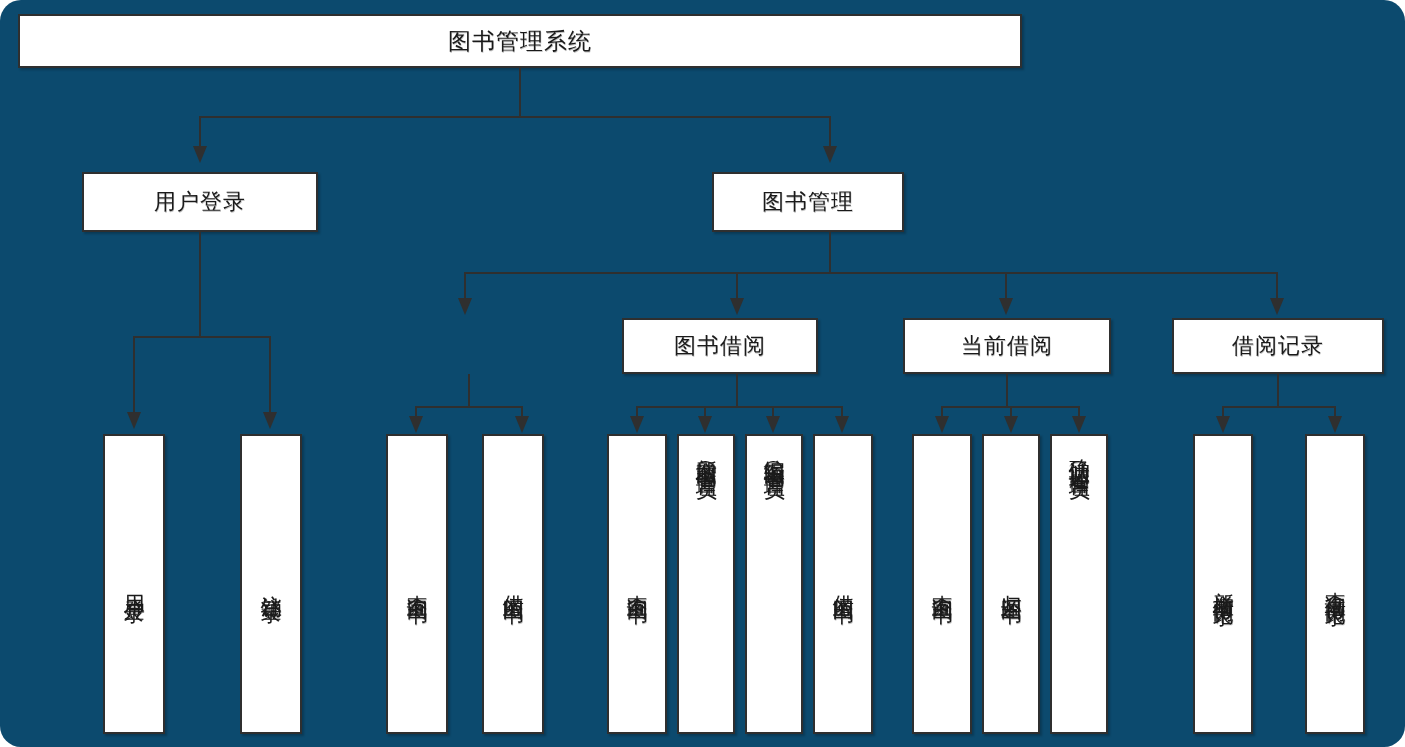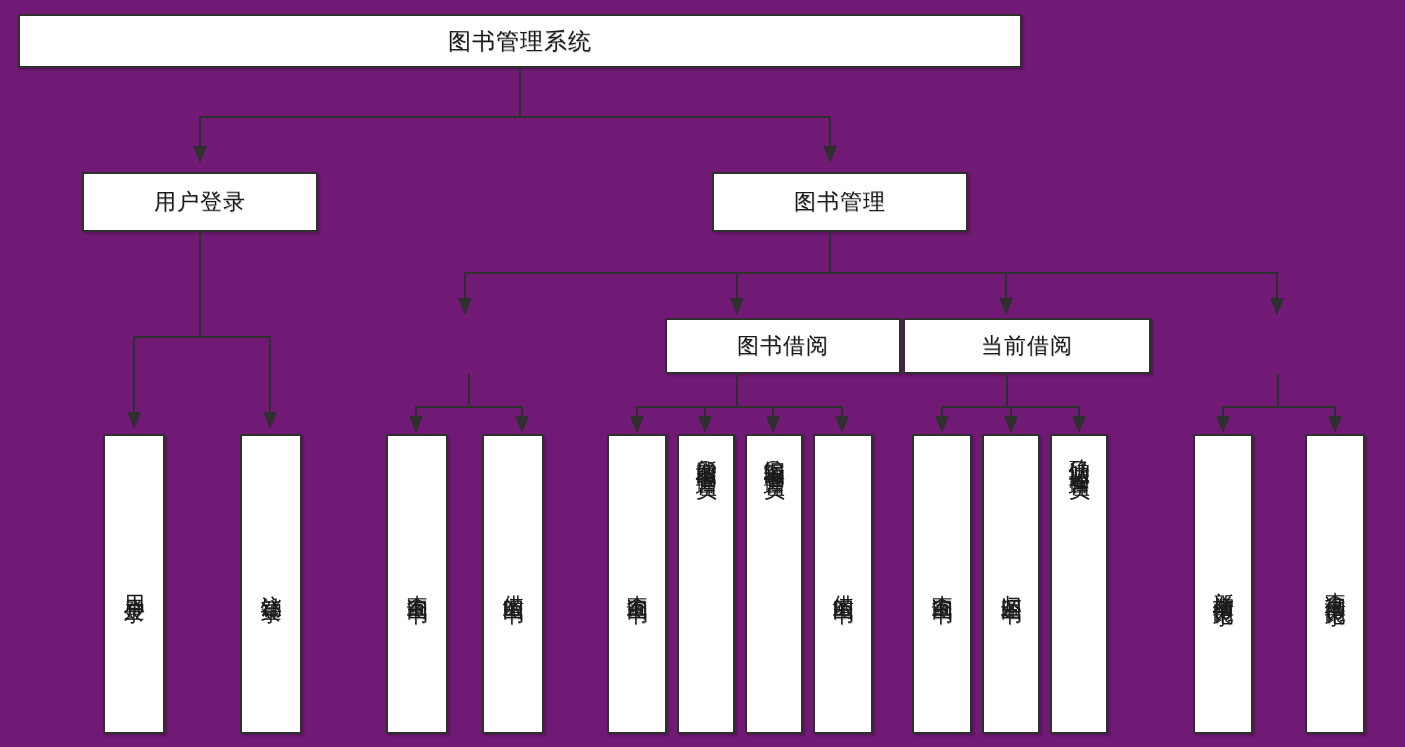--- a/index.html
+++ b/index.html
@@ -7,22 +7,23 @@
     padding: 0;
     background: #ffffff;
   }
   body {
     font-family: "Liberation Sans", "DejaVu Sans", sans-serif;
   }
   #canvas {
     position: relative;
     width: 1405px;
     height: 747px;
-    background: #701a75;
+    background: #0c4a6e;
     overflow: hidden;
+    border-radius: 21px;
   }
 
   
   .node {
     position: absolute;
     box-sizing: border-box;
     background: #ffffff;
     border: 2px solid #2f2f2f;
     box-shadow: 2px 2px 2px rgba(0,0,0,0.22);
     display: flex;
@@ -97,21 +98,21 @@
   <div class="hline" style="left:199px; top:116px; width:632px; height:2px;"></div>
 
   <div class="vline" style="left:199px; top:116px; width:2px; height:30px;"></div>
   <div class="arrow" style="left:193px; top:146px;"></div>
   <div class="vline" style="left:829px; top:116px; width:2px; height:30px;"></div>
   <div class="arrow" style="left:823px; top:146px;"></div>
 
   <div class="node" style="left:82px; top:172px; width:236px; height:60px;">
     <span class="label">用户登录</span>
   </div>
-  <div class="node" style="left:712px; top:172px; width:256px; height:60px;">
+  <div class="node" style="left:712px; top:172px; width:192px; height:60px;">
     <span class="label">图书管理</span>
   </div>
 
   <div class="vline" style="left:199px; top:232px; width:2px; height:104px;"></div>
   <div class="hline" style="left:133px; top:336px; width:136px; height:2px;"></div>
   <div class="vline" style="left:133px; top:336px; width:2px; height:76px;"></div>
   <div class="arrow" style="left:127px; top:412px;"></div>
   <div class="vline" style="left:269px; top:336px; width:2px; height:76px;"></div>
   <div class="arrow" style="left:263px; top:412px;"></div>
 
@@ -119,25 +120,28 @@
   <div class="hline" style="left:464px; top:272px; width:814px; height:2px;"></div>
   <div class="vline" style="left:464px; top:272px; width:2px; height:26px;"></div>
   <div class="arrow" style="left:458px; top:298px;"></div>
   <div class="vline" style="left:736px; top:272px; width:2px; height:26px;"></div>
   <div class="arrow" style="left:730px; top:298px;"></div>
   <div class="vline" style="left:1005px; top:272px; width:2px; height:26px;"></div>
   <div class="arrow" style="left:999px; top:298px;"></div>
   <div class="vline" style="left:1276px; top:272px; width:2px; height:26px;"></div>
   <div class="arrow" style="left:1270px; top:298px;"></div>
 
-  <div class="node" style="left:665px; top:318px; width:236px; height:56px;">
+  <div class="node" style="left:622px; top:318px; width:196px; height:56px;">
     <span class="label">图书借阅</span>
   </div>
-  <div class="node" style="left:903px; top:318px; width:248px; height:56px;text-align:center;">
+  <div class="node" style="left:903px; top:318px; width:208px; height:56px;text-align:center;">
     <span class="label">当前借阅</span>
+  </div>
+  <div class="node" style="left:1172px; top:318px; width:212px; height:56px;">
+    <span class="label">借阅记录</span>
   </div>
 
   <div class="vline" style="left:468px; top:374px; width:2px; height:32px;"></div>
   <div class="hline" style="left:415px; top:406px; width:108px; height:2px;"></div>
   <div class="vline" style="left:415px; top:406px; width:2px; height:10px;"></div>
   <div class="arrow" style="left:409px; top:416px;"></div>
   <div class="vline" style="left:521px; top:406px; width:2px; height:10px;"></div>
   <div class="arrow" style="left:515px; top:416px;"></div>
 
   <div class="vline" style="left:736px; top:374px; width:2px; height:32px;"></div>

